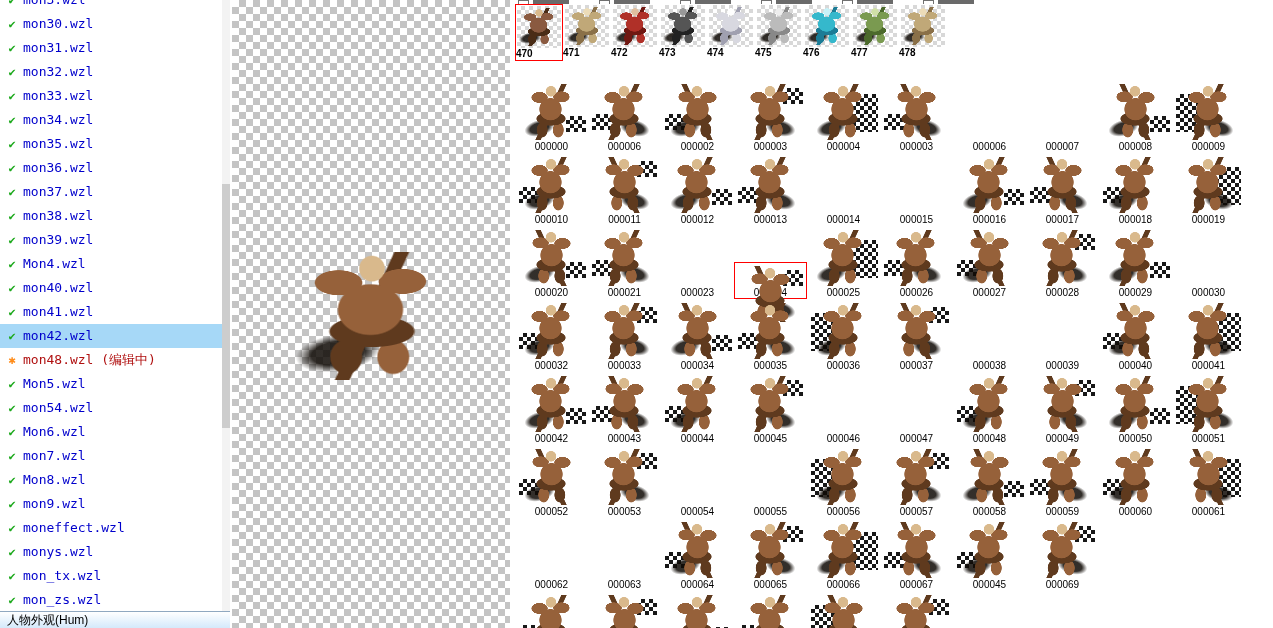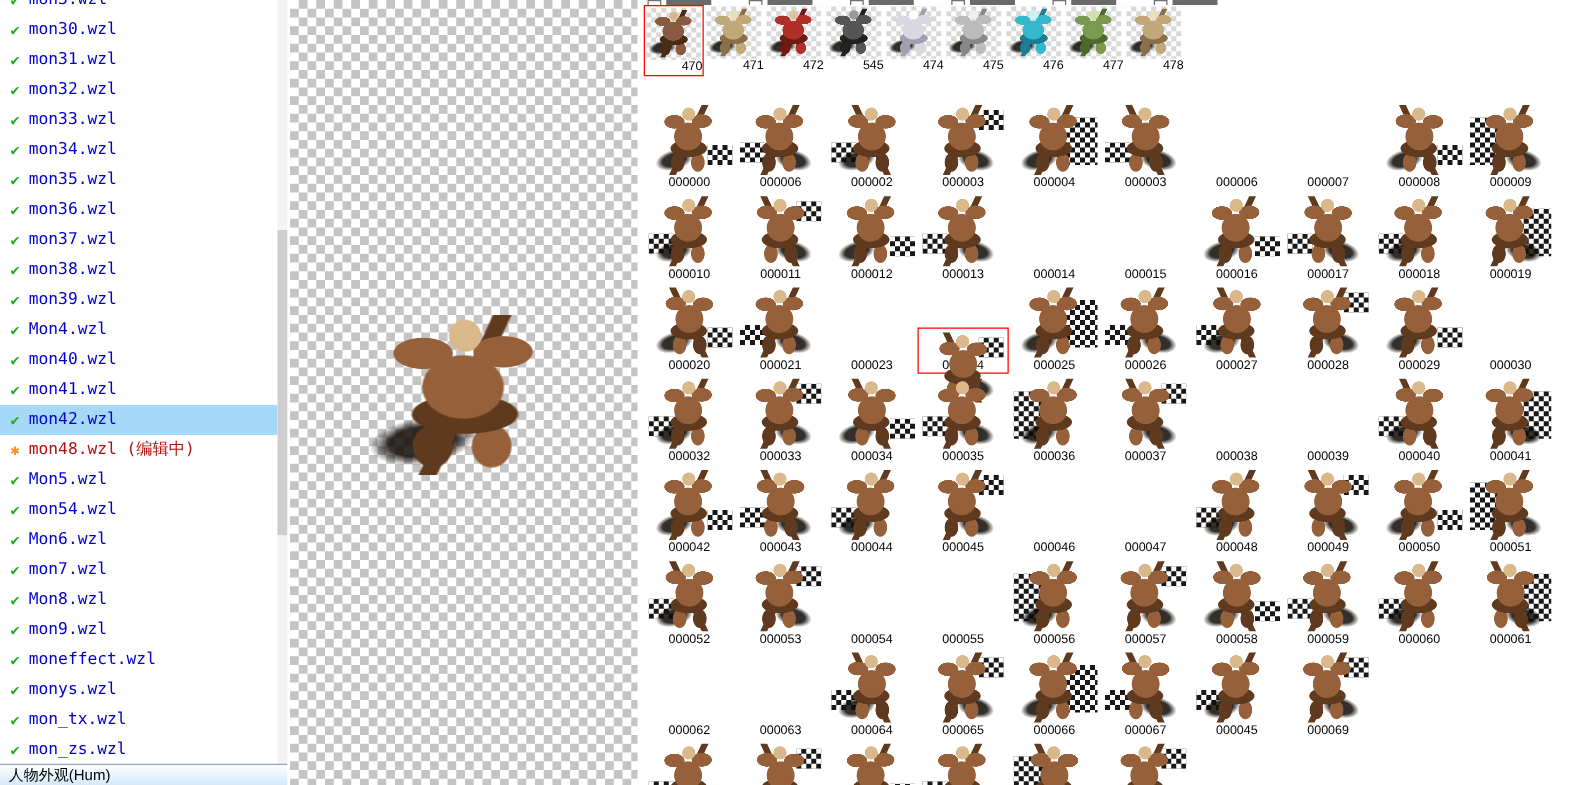--- a/index.html
+++ b/index.html
@@ -61,21 +61,21 @@
   .v-tan{--mid:#c0a878;--dark:#8a7048;--hi:#ecdcb8;}
 
   
   .right{position:absolute;left:512px;top:0;width:761px;height:628px;background:#fff;}
   .topbar{position:absolute;top:0;left:0;right:0;height:4px;overflow:hidden;display:flex;gap:30px;padding-left:6px;}
   .cbstub{display:flex;align-items:flex-start;gap:4px;}
   .cbbox{width:9px;height:9px;border:1px solid #707070;background:#fff;}
   .cbbar{width:36px;height:9px;background:#6a6a6a;}
 
   .thumbstrip{position:absolute;top:4px;left:3px;height:60px;display:flex;}
-  .thumb{width:48px;height:57px;box-sizing:border-box;text-align:right;padding-top:1px;cursor:pointer;}
+  .thumb{width:48px;height:57px;box-sizing:border-box;text-align:left;padding-top:1px;cursor:pointer;font-weight:bold;}
   .thumb.selected{border:1px solid var(--selection-border);}
   .timg{position:relative;width:44px;height:42px;margin:0 auto;
         background:repeating-conic-gradient(#d8d8d8 0 25%,#ffffff 0 50%) 0 0/8px 8px;}
   .timg .mon{inset:2px;}
   .tlabel{font-size:10px;line-height:12px;color:#000;}
 
   .grid{position:absolute;top:80px;left:3px;width:740px;height:548px;overflow:hidden;
         display:grid;grid-template-columns:repeat(10,73px);grid-auto-rows:73px;}
   .cell{position:relative;cursor:pointer;}
   .cell.selected{outline:1px solid var(--selection-border);outline-offset:-1px;margin-top:36px;}
@@ -256,21 +256,21 @@
         <div class="thumb">
     <div class="timg">
       <div class="mon v-red"></div>
     </div>
     <div class="tlabel">472</div>
   </div>
         <div class="thumb">
     <div class="timg">
       <div class="mon v-dark"></div>
     </div>
-    <div class="tlabel">545</div>
+    <div class="tlabel">473</div>
   </div>
         <div class="thumb">
     <div class="timg">
       <div class="mon v-white"></div>
     </div>
     <div class="tlabel">474</div>
   </div>
         <div class="thumb">
     <div class="timg">
       <div class="mon v-gray"></div>

